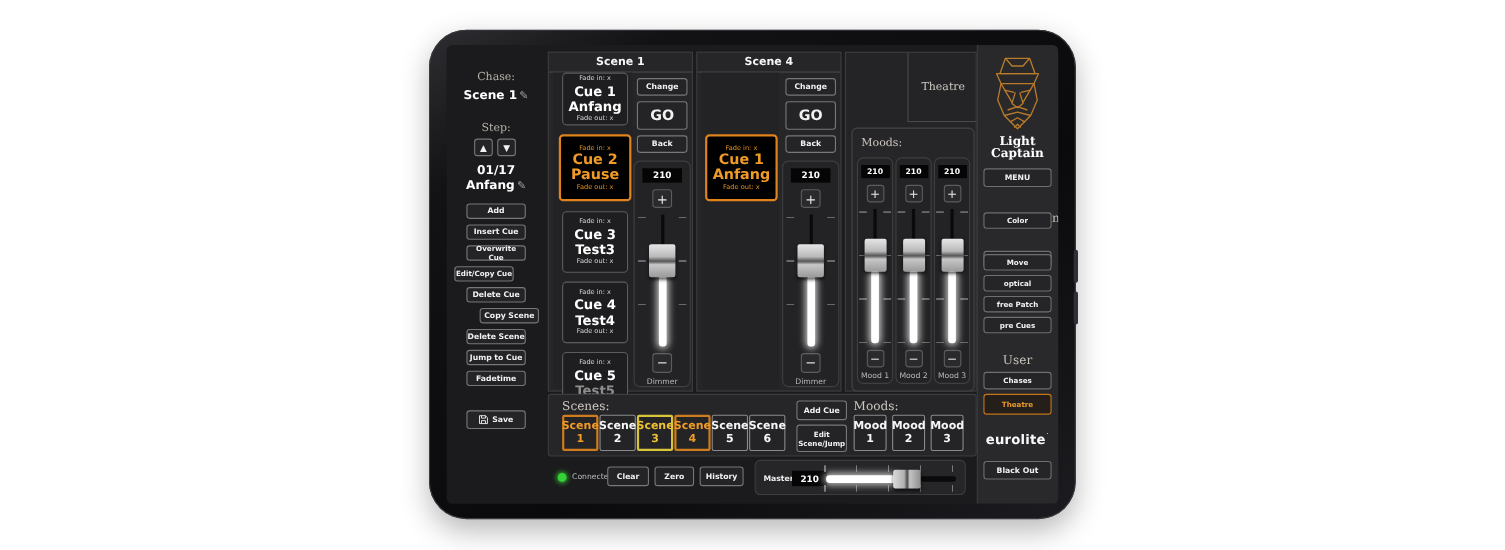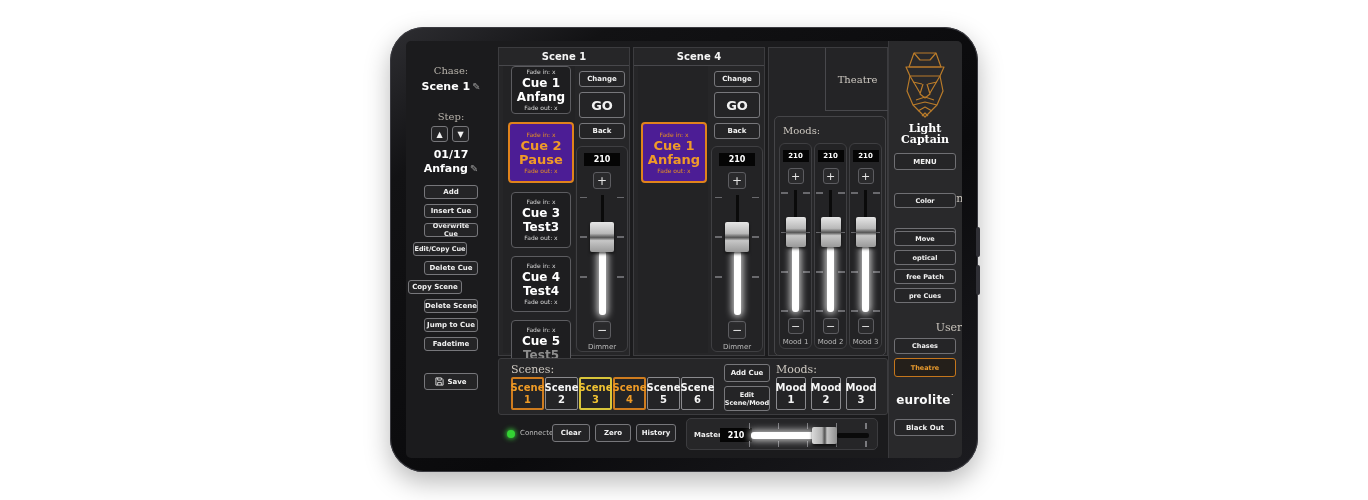--- a/index.html
+++ b/index.html
@@ -24,21 +24,21 @@
   .lbl{position:absolute;color:#b7b2aa;}
   .hdr{position:absolute;left:0;right:0;top:0;height:17px;border-bottom:1px solid #48484c;
        display:flex;align-items:center;justify-content:center;font-size:10px;font-weight:bold;color:#f5f5f5;}
 
   
   .cue{position:absolute;background:#1e1e20;border:1px solid #5c5c60;border-radius:4px;
        box-sizing:border-box;display:flex;flex-direction:column;align-items:center;justify-content:center;
        overflow:hidden;}
   .cue .fade{font-size:6px;color:#d8d8d8;line-height:8px;}
   .cue .cname{font-size:12px;font-weight:bold;color:#ffffff;line-height:14px;}
-  .cue.active{border:2px solid #e0831c;background:#4c1d95;}
+  .cue.active{border:2px solid #e0831c;background:#000000;}
   .cue.active .fade{color:#e8921f;}
   .cue.active .cname{color:#f09a28;font-size:13px;}
   .muted{color:#8d8d8d !important;}
 
   
   .vstrip{position:absolute;border:1px solid #3f3f42;border-radius:6px;box-sizing:border-box;
           display:flex;flex-direction:column;align-items:center;background:#232325;}
   .vval{margin-top:6px;width:36px;height:13px;background:#050505;color:#fff;font-size:8px;
         font-weight:bold;display:flex;align-items:center;justify-content:center;}
   .sqbtn{width:18px;height:18px;background:#2a2a2c;border:1px solid #5c5c60;border-radius:3px;
@@ -103,21 +103,21 @@
       <div class="btn" style="left:25px;top:85px;width:17px;height:16px;font-size:8px;">▲</div>
       <div class="btn" style="left:46px;top:85px;width:17px;height:16px;font-size:8px;">▼</div>
       <div class="abs" style="left:0;top:107px;width:90px;text-align:center;font-size:11px;font-weight:bold;color:#fff;">01/17</div>
       <div class="abs" style="left:0;top:121px;width:90px;text-align:center;font-size:11px;font-weight:bold;color:#fff;"><span>Anfang</span><span class="pencil">✎</span></div>
 
       <div class="btn" style="left:18px;top:144px;width:54px;height:14px;font-size:7px;">Add</div>
       <div class="btn" style="left:18px;top:163px;width:54px;height:14px;font-size:7px;">Insert Cue</div>
       <div class="btn" style="left:18px;top:182px;width:54px;height:14px;font-size:6.5px;">Overwrite Cue</div>
       <div class="btn" style="left:7px;top:201px;width:54px;height:14px;font-size:6.5px;">Edit/Copy Cue</div>
       <div class="btn" style="left:18px;top:220px;width:54px;height:14px;font-size:7px;">Delete Cue</div>
-      <div class="btn" style="left:2px;top:239px;width:54px;height:14px;font-size:7px;">Copy Scene</div>
+      <div class="btn" style="left:30px;top:239px;width:54px;height:14px;font-size:7px;">Copy Scene</div>
       <div class="btn" style="left:18px;top:258px;width:54px;height:14px;font-size:7px;">Delete Scene</div>
       <div class="btn" style="left:18px;top:277px;width:54px;height:14px;font-size:7px;">Jump to Cue</div>
       <div class="btn" style="left:18px;top:296px;width:54px;height:14px;font-size:7px;">Fadetime</div>
 
       <div class="btn" style="left:18px;top:332px;width:54px;height:17px;font-size:7px;gap:3px;">
         <svg width="9" height="9" viewBox="0 0 10 10">
             <path d="M1 1 H7 L9 3 V9 H1 Z M3 1 V3.5 H7 V1 M3 9 V6 H7 V9" fill="none" stroke="#e5e5e5" stroke-width="1"></path>
           </svg>
         <span>Save</span>
       </div>
@@ -283,21 +283,21 @@
         <div>5</div>
       </div>
       <div class="tile" style="left:182px;top:18px;">
         <div>Scene</div>
         <div>6</div>
       </div>
 
       <div class="btn" style="left:225px;top:5px;width:46px;height:18px;font-size:7px;">Add Cue</div>
       <div class="btn" style="left:225px;top:27px;width:46px;height:25px;font-size:6.5px;flex-direction:column;line-height:8px;">
         <div>Edit</div>
-        <div>Scene/Mood</div>
+        <div>Scene/Jump</div>
       </div>
 
       <div class="serif" style="position:absolute;left:277px;top:4px;font-size:11px;color:#cdc8c0;">Moods:</div>
       <div class="tile" style="left:277px;top:18px;width:30px;">
         <div>Mood</div>
         <div>1</div>
       </div>
       <div class="tile" style="left:312px;top:18px;width:30px;">
         <div>Mood</div>
         <div>2</div>
@@ -348,21 +348,21 @@
 
     <div class="sb-btn" style="top:112px;height:17px;font-size:7px;">MENU</div>
     <div class="sb-head serif" style="top:151px;padding-left:28px;">Settings</div>
     <div class="sb-btn" style="top:152px;height:15px;">Color</div>
     <div class="sb-btn" style="top:171px;height:15px;margin-top:16px;">Edit Color FX</div>
     <div class="sb-btn" style="top:190px;height:15px;">Move</div>
     <div class="sb-btn" style="top:209px;height:15px;">optical</div>
     <div class="sb-btn" style="top:228px;height:15px;text-align:right;">free Patch</div>
     <div class="sb-btn" style="top:247px;height:15px;">pre Cues</div>
 
-    <div class="sb-head serif" style="top:280px;padding-left:24px;">User</div>
+    <div class="sb-head serif" style="top:280px;">User</div>
     <div class="sb-btn" style="top:297px;height:16px;">Chases</div>
     <div class="sb-btn" style="top:317px;height:19px;border:1.5px solid #c5761c;color:#e89a2e;background:#241f1a;">Theatre</div>
 
     <div class="abs" style="left:482px;top:352px;width:74px;text-align:center;font-size:12px;font-weight:bold;color:#fafafa;letter-spacing:.2px;"><span>eurolite</span><span style="font-size:6px;vertical-align:top;">˙</span></div>
 
     <div class="sb-btn" style="top:378px;height:17px;font-size:7px;">Black Out</div>
 
   </div>
 </div>
 

